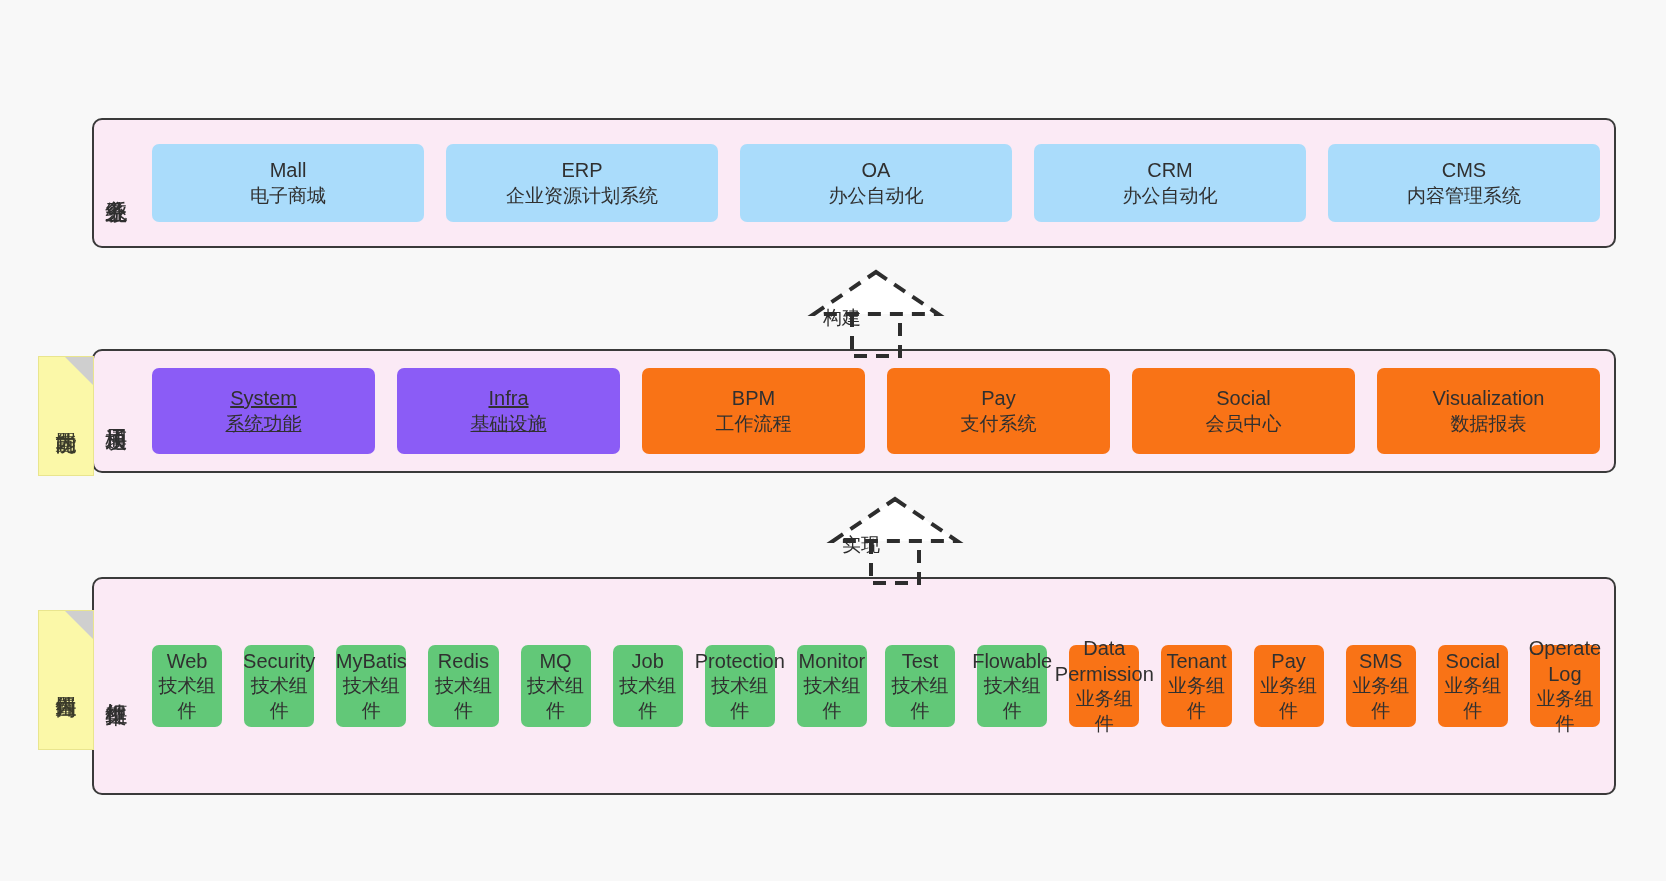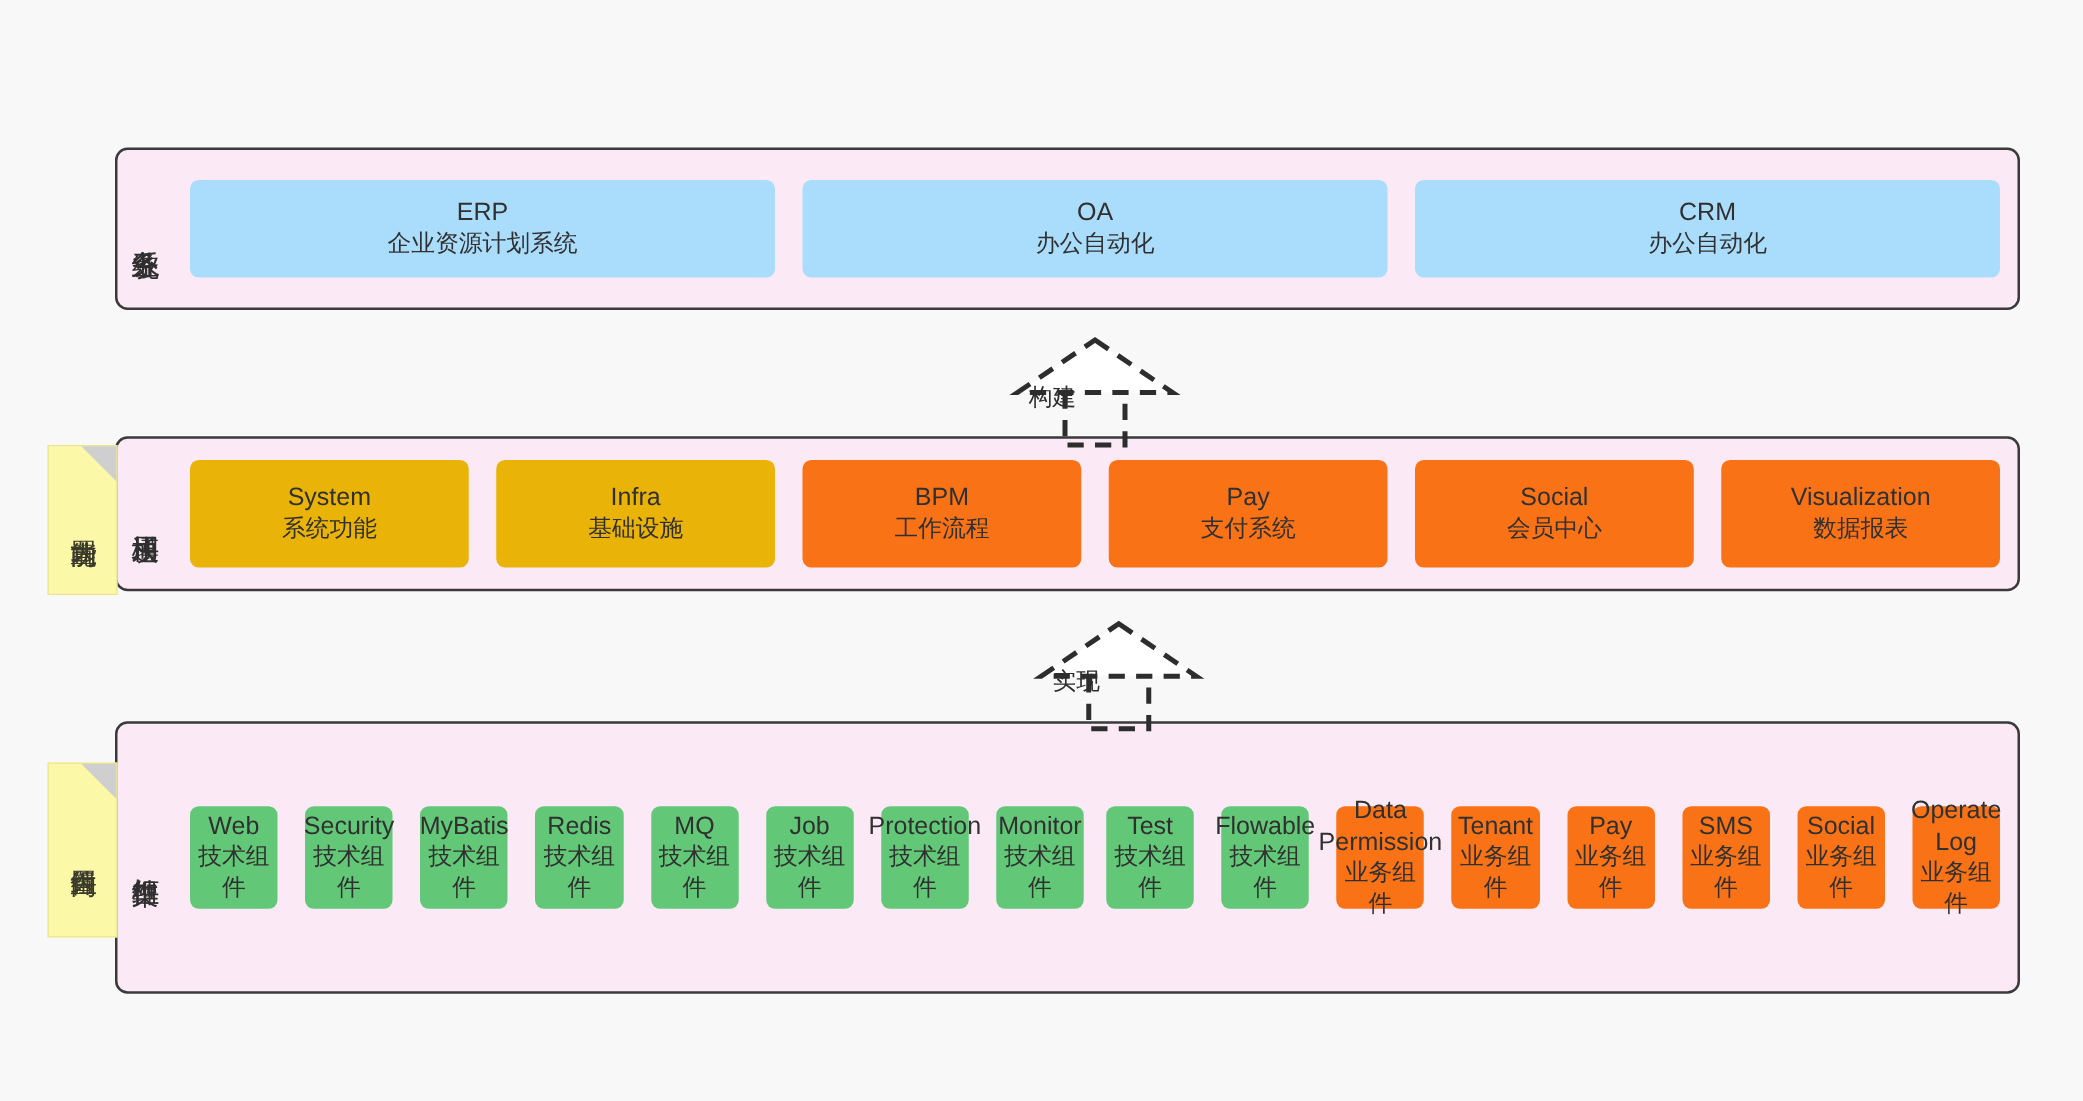--- a/index.html
+++ b/index.html
@@ -73,21 +73,21 @@
     padding: 6px 4px;
   }
   .card .ln { display: block; white-space: normal; }
   .card .ln2 { font-size: 19px; }
 
   .row1 .card { height: 78px; }
   .row2 .card { height: 86px; }
   .row3 .card { height: 82px; }
 
   .c-blue        { background: #aadcfb; }
-  .c-red         { background: #eab308; }
+  .c-red         { background: #8b5cf6; text-decoration: underline; }
   .c-pink        { background: #f97316; }
   .c-green-dark  { background: #62c878; }
   .c-green-light { background: #f97316; }
 
   
   .note {
     position: absolute;
     width: 56px;
     background: #fbf8a8;
     border: 1px solid #e9e58e;
@@ -125,30 +125,38 @@
 </head>
 <body>
 
 <div id="canvas">
 
   <div class="layer" style="left:92px; top:118px; width:1524px; height:130px;">
     <div class="layer-title">业务系统</div>
     <div class="cards row1">
 
       <div class="card c-blue">
+        <span class="ln">Mall</span>
+        <span class="ln ln2">电子商城</span>
+      </div>
+      <div class="card c-blue">
         <span class="ln">ERP</span>
         <span class="ln ln2">企业资源计划系统</span>
       </div>
       <div class="card c-blue">
         <span class="ln">OA</span>
         <span class="ln ln2">办公自动化</span>
       </div>
       <div class="card c-blue">
         <span class="ln">CRM</span>
         <span class="ln ln2">办公自动化</span>
+      </div>
+      <div class="card c-blue">
+        <span class="ln">CMS</span>
+        <span class="ln ln2">内容管理系统</span>
       </div>
 
     </div>
   </div>
 
   <div class="connector" style="left:796px; top:268px; width:160px; height:90px;">
     <svg width="160" height="90" viewBox="0 0 160 90">
 
       <path d="M 80 4 L 142 46 L 18 46 Z" fill="#ffffff" stroke="#2d2d2d" stroke-width="4" stroke-dasharray="13,9" stroke-linejoin="miter"></path>
 

